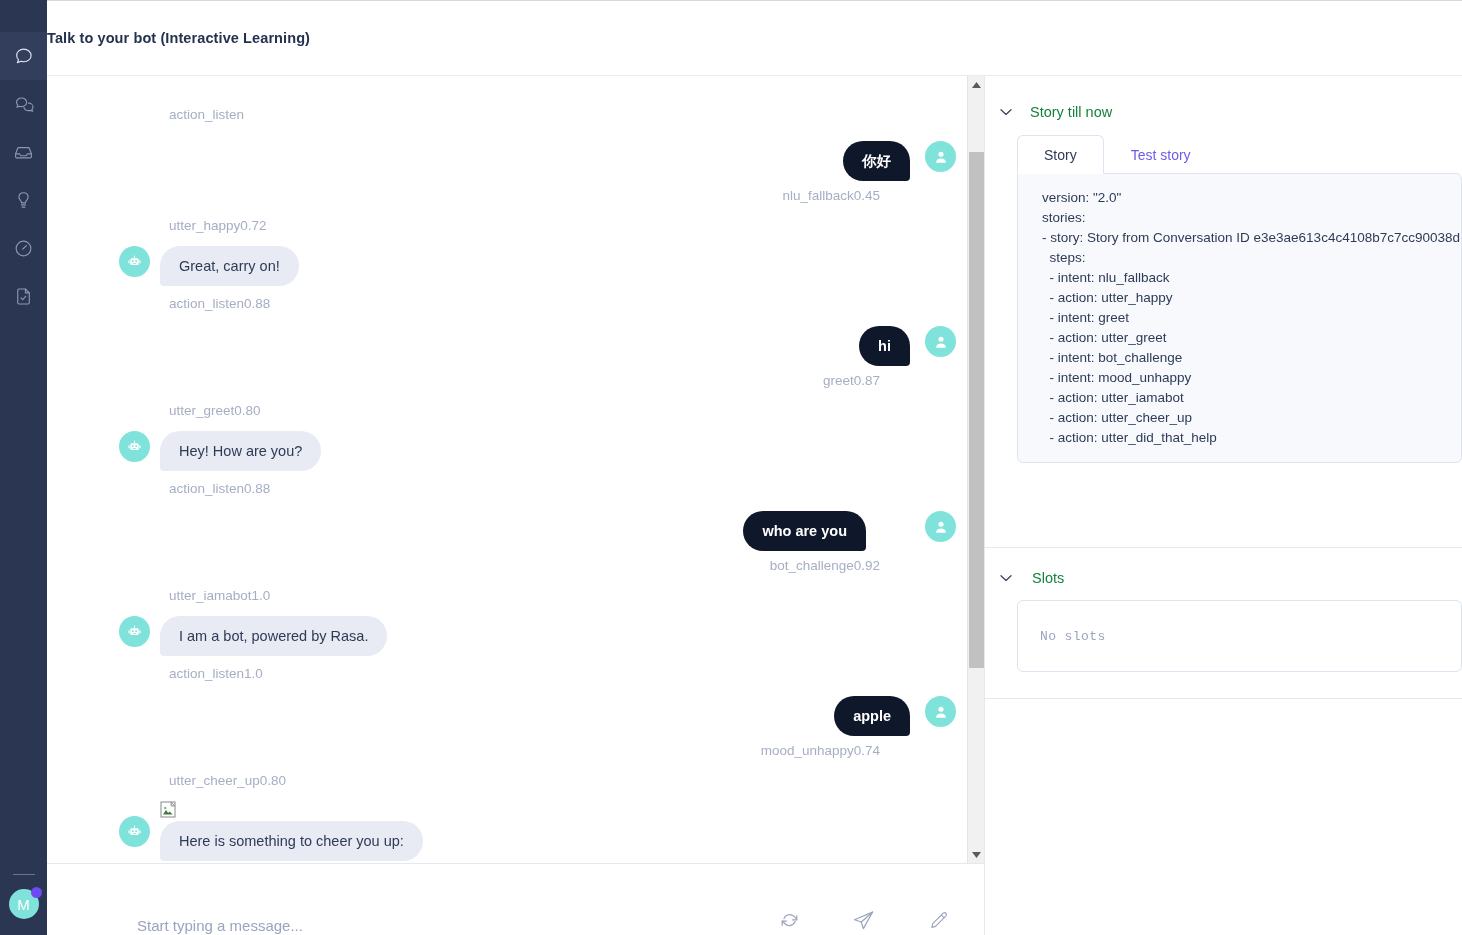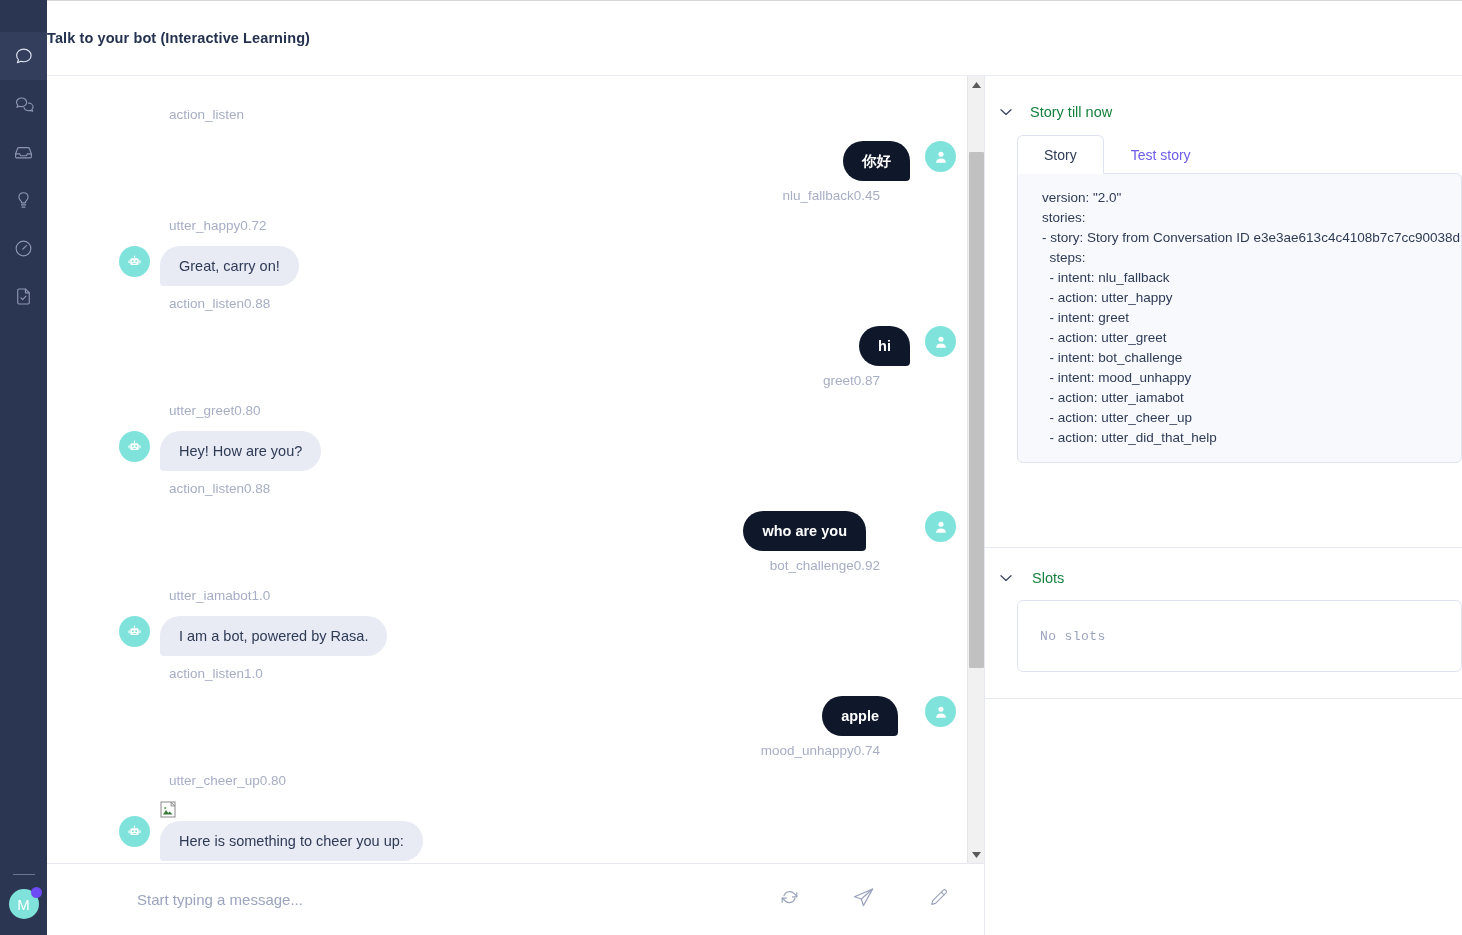--- a/index.html
+++ b/index.html
@@ -187,21 +187,21 @@
     background: #c1c1c1;
     border-radius: 1px;
     cursor: pointer;
   }
 
   
   .composer {
     flex: 0 0 72px;
     height: 72px;
     display: flex;
-    align-items: center;
+    align-items: flex-end;
     border-top: 1px solid #e5e8f0;
     padding: 0 22px 0 28px;
     background: #ffffff;
   }
   .composer-input {
     flex: 1 1 auto;
     border: none;
     outline: none;
     font-size: 15px;
     color: #3a4662;
@@ -473,21 +473,21 @@
                     <rect x="18.9" y="10.2" width="1.7" height="4.4" rx="0.85"></rect>
                     <rect x="8.4" y="10.2" width="2.4" height="2.6" rx="0.5" fill="#80e3db"></rect>
                     <rect x="13.2" y="10.2" width="2.4" height="2.6" rx="0.5" fill="#80e3db"></rect>
                     <rect x="9.2" y="14.3" width="5.6" height="1.2" rx="0.6" fill="#80e3db"></rect>
                   </svg>
               </div>
               <div class="bubble bot">I am a bot, powered by Rasa.</div>
             </div>
             <div class="evt-label left" style="margin-top:9px;">action_listen1.0</div>
 
-            <div class="msg-row user" style="margin-top:13px;gap:12px;">
+            <div class="msg-row user" style="margin-top:13px;">
               <div class="bubble user">apple</div>
               <div class="avatar">
                 <svg width="16" height="16" viewBox="0 0 24 24" fill="#ffffff">
                     <circle cx="12" cy="8" r="3.8"></circle>
                     <path d="M4.6 20.5c0-4 3.3-6.3 7.4-6.3s7.4 2.3 7.4 6.3z"></path>
                   </svg>
               </div>
             </div>
             <div class="evt-label right" style="margin-top:6px;">mood_unhappy0.74</div>
 

